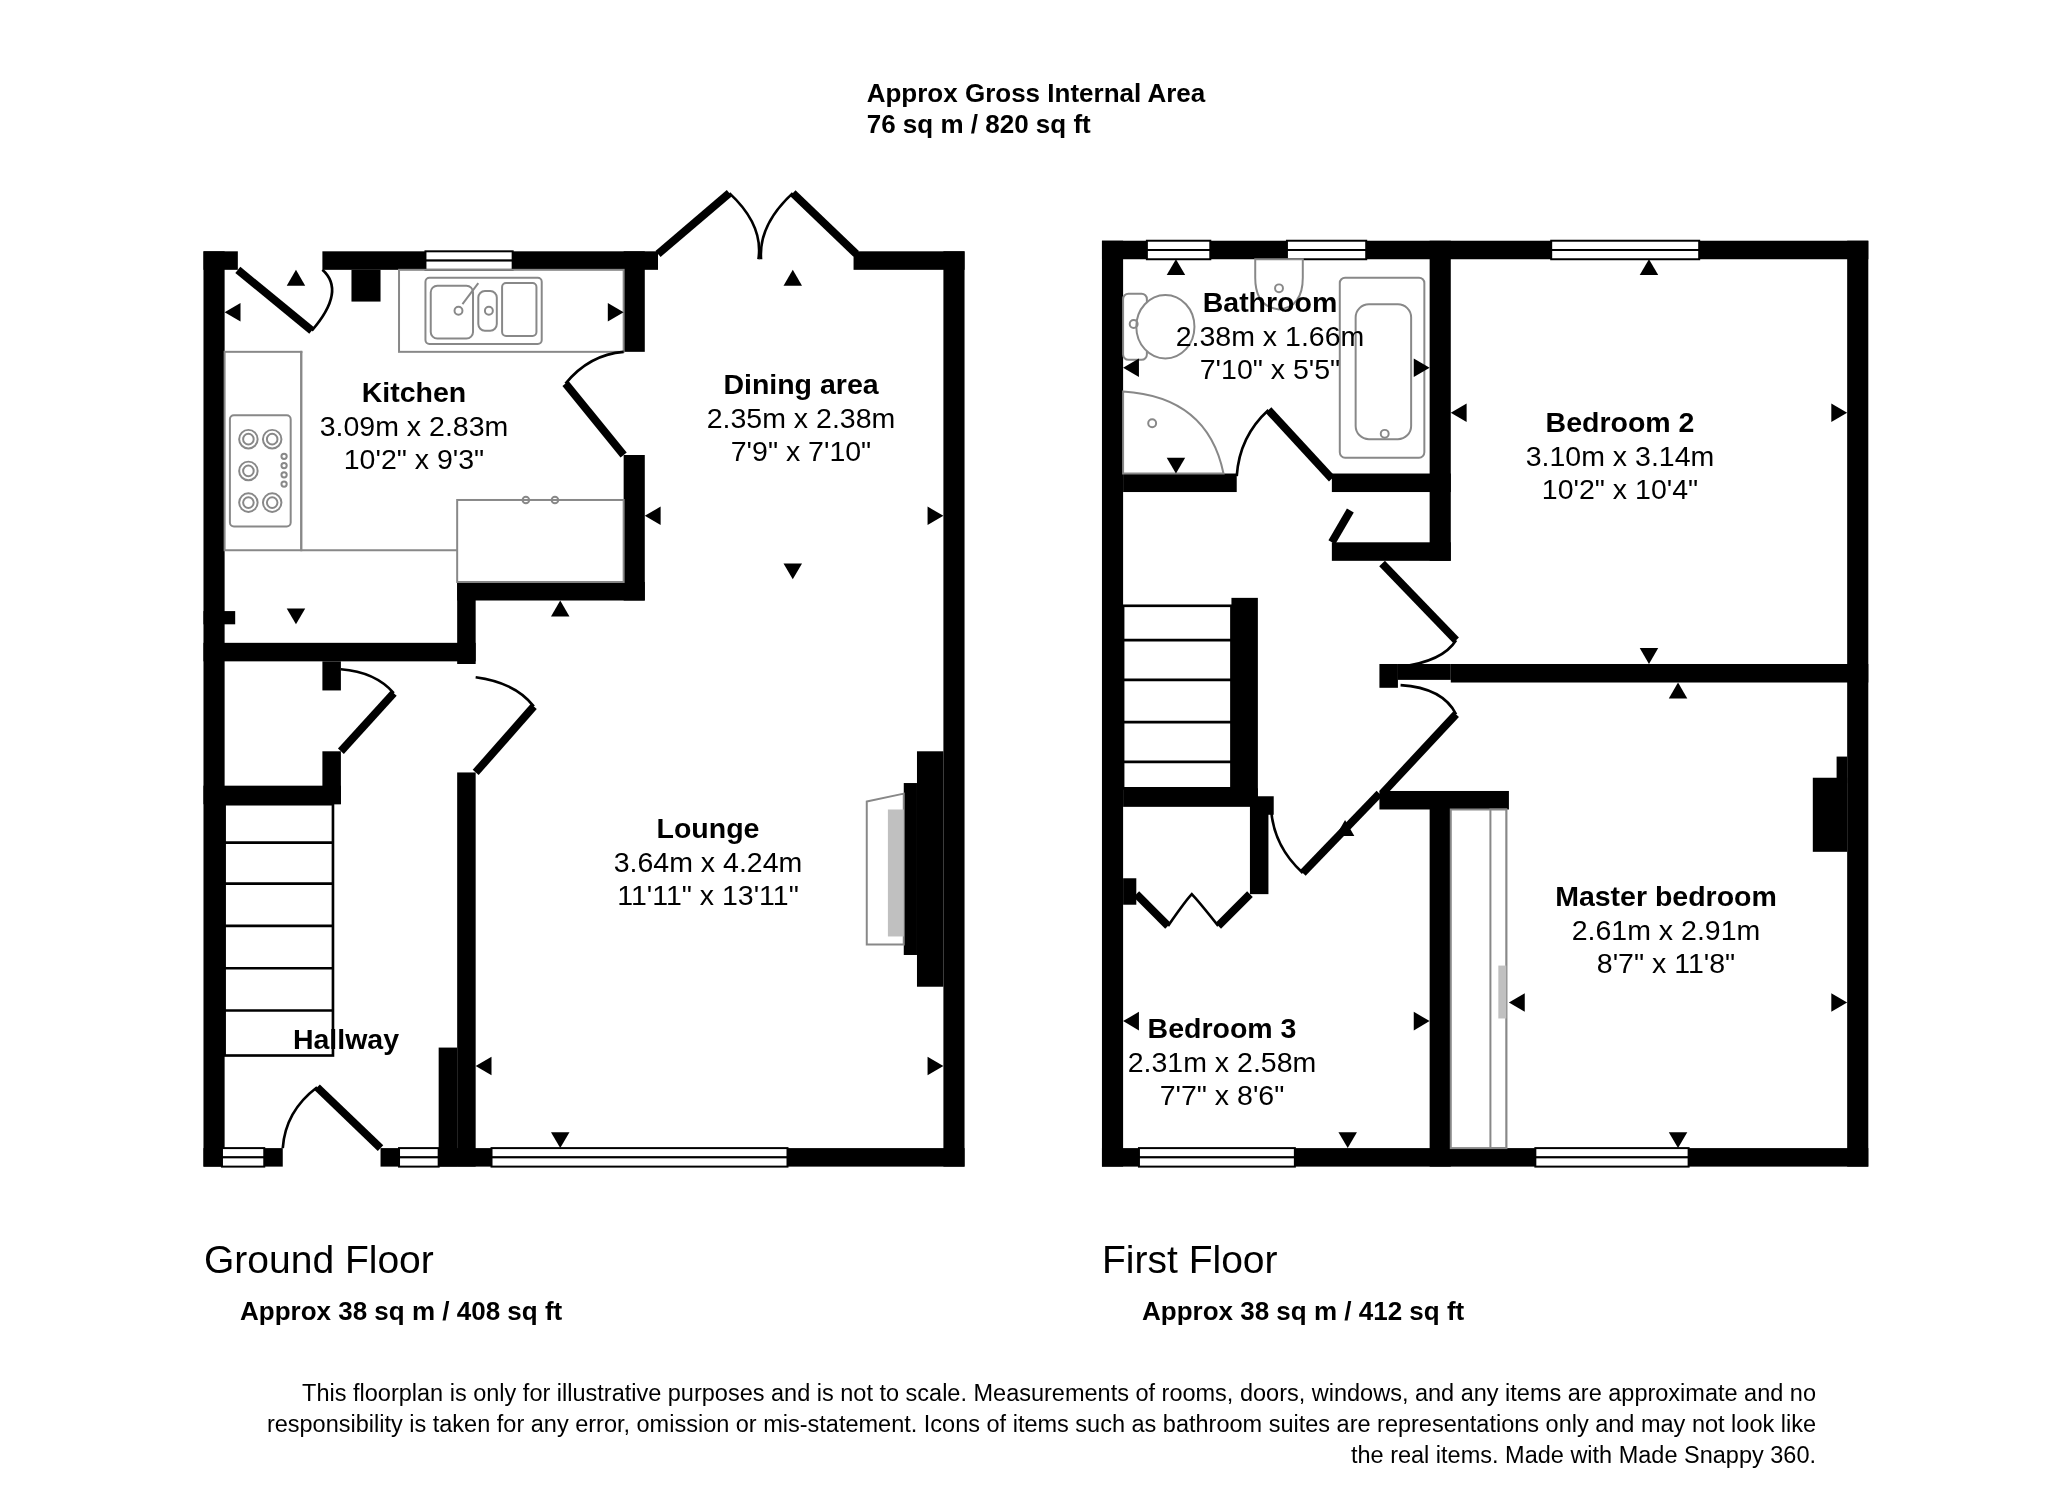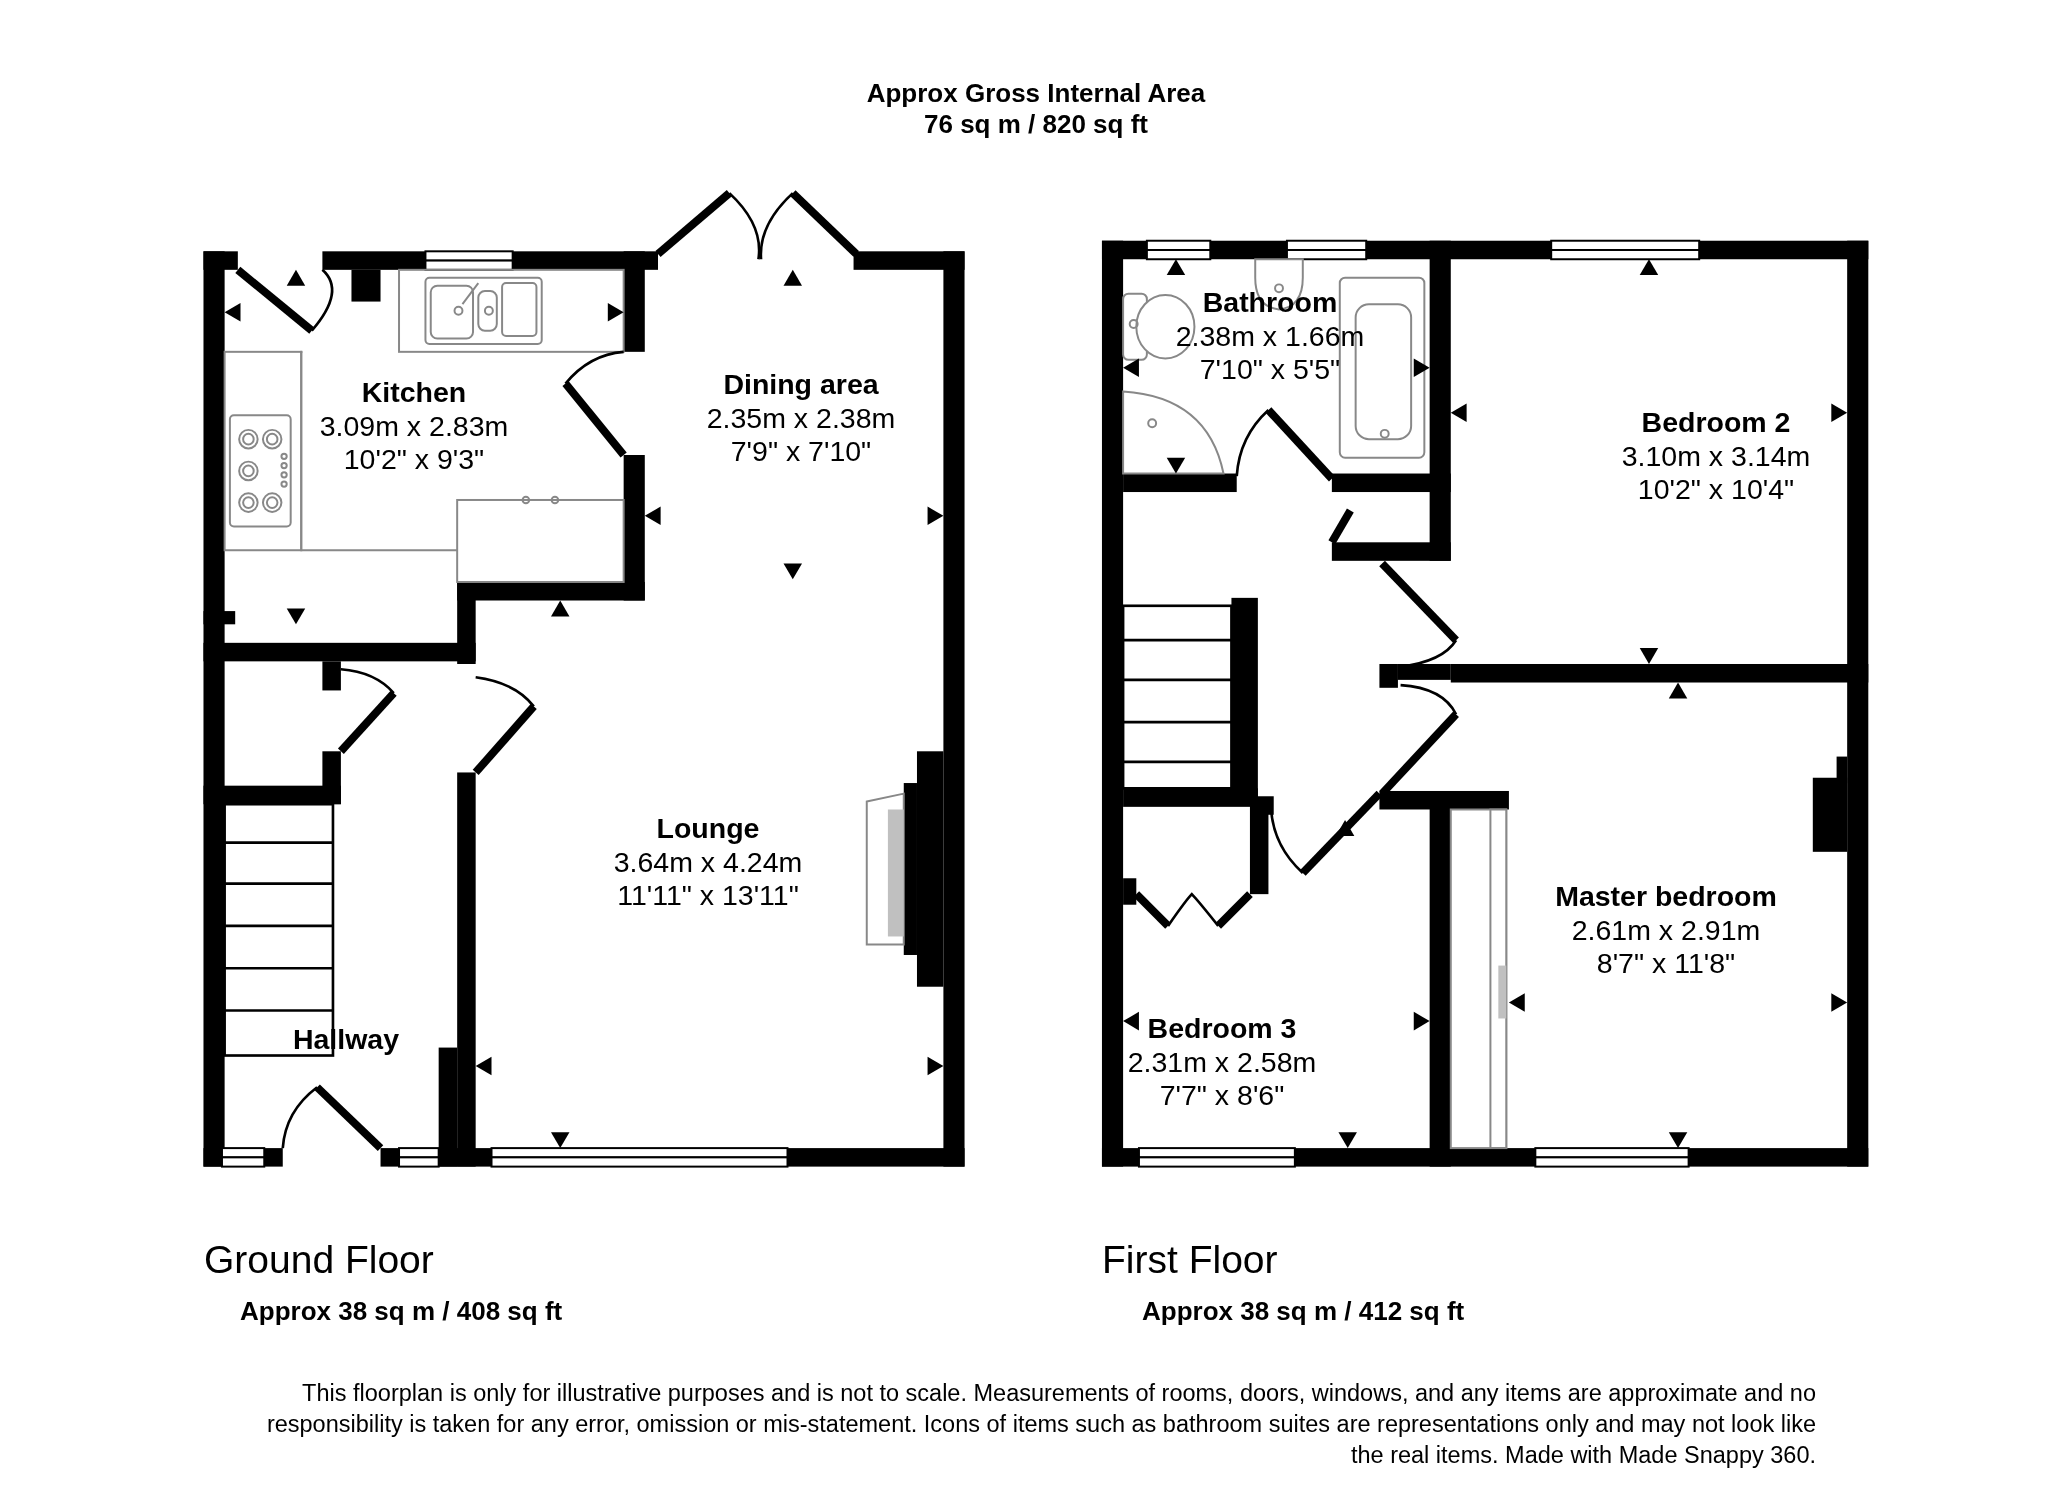--- a/index.html
+++ b/index.html
@@ -10,21 +10,21 @@
   .arc{fill:none;stroke:#000;stroke-width:2;}
   .win{fill:#fff;stroke:#000;stroke-width:1.5;}
   .fix{fill:none;stroke:#888;stroke-width:1.5;}
   .fixfill{fill:#fff;stroke:#888;stroke-width:1.5;}
   .grey{fill:#c0c0c0;}
   .tri{fill:#000;}
   .stair{fill:none;stroke:#000;stroke-width:2;}
   .txt{position:absolute;text-align:center;white-space:nowrap;transform:translateX(-50%);line-height:1.18;}
   .rname{font-weight:bold;font-size:28.5px;}
   .rdim{font-size:28.5px;}
-  .hdr{position:absolute;left:1036px;top:78px;transform:translateX(-50%);text-align:center;font-weight:bold;font-size:26px;line-height:1.18;}
+  .hdr{position:absolute;left:1036px;top:78px;transform:translateX(-50%);font-weight:bold;font-size:26px;line-height:1.18;}
   .floor-title{position:absolute;font-size:39px;text-align:right;}
   .floor-area{position:absolute;font-weight:bold;font-size:26px;}
   .disclaimer{position:absolute;left:1036px;top:1378px;transform:translateX(-50%);width:1560px;text-align:right;font-size:23.5px;line-height:1.32;}
 </style>
 </head>
 <body>
 
 <svg class="plan" viewBox="0 0 1550 1128" preserveAspectRatio="none">
 
   <g>
@@ -301,21 +301,21 @@
 </div>
 <div class="txt" style="left:346px;top:1023px;">
   <div class="rname">Hallway</div>
 </div>
 
 <div class="txt" style="left:1270px;top:286px;">
   <div class="rname">Bathroom</div>
   <div class="rdim">2.38m x 1.66m</div>
   <div class="rdim">7'10" x 5'5"</div>
 </div>
-<div class="txt" style="left:1716px;top:406px;">
+<div class="txt" style="left:1620px;top:406px;">
   <div class="rname">Bedroom 2</div>
   <div class="rdim">3.10m x 3.14m</div>
   <div class="rdim">10'2" x 10'4"</div>
 </div>
 <div class="txt" style="left:1666px;top:880px;">
   <div class="rname">Master bedroom</div>
   <div class="rdim">2.61m x 2.91m</div>
   <div class="rdim">8'7" x 11'8"</div>
 </div>
 <div class="txt" style="left:1222px;top:1012px;text-align:center;">

